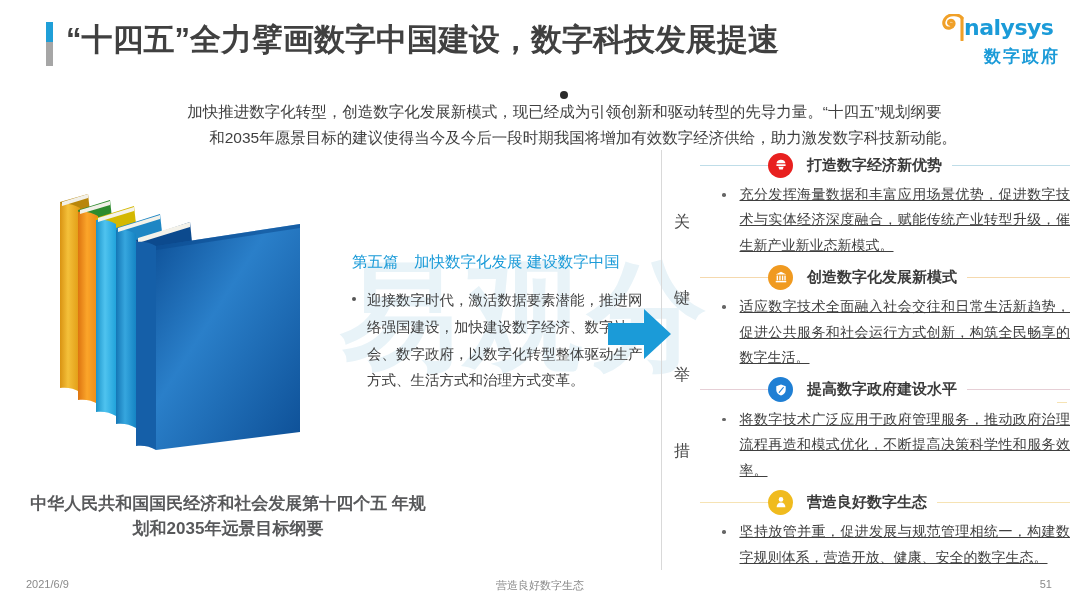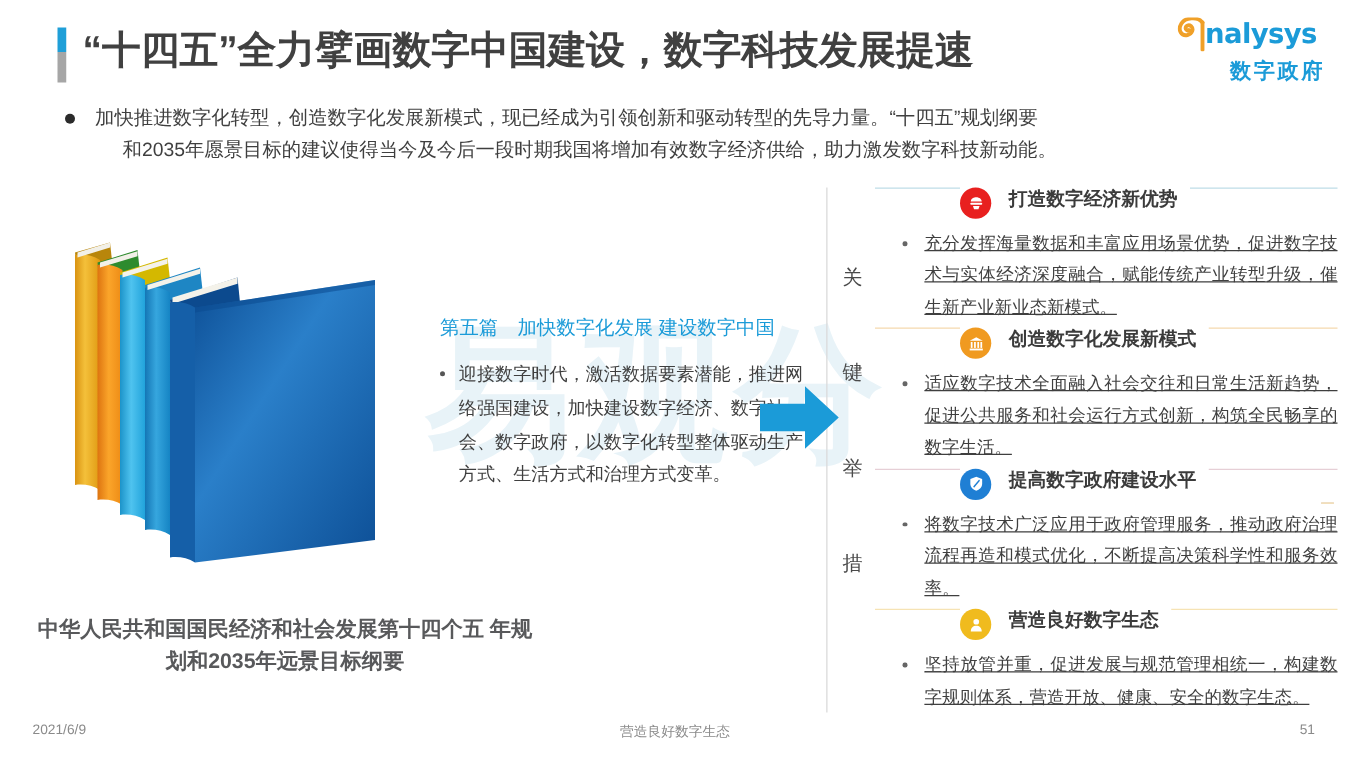--- a/index.html
+++ b/index.html
@@ -88,26 +88,27 @@
     margin-top: 3px;
     font-size: 17px;
     font-weight: bold;
     color: #1b9bd8;
     letter-spacing: 2px;
   }
 
   
   .intro {
     position: absolute;
-    left: 52px;
+    left: 72px;
     top: 82px;
     width: 1000px;
     z-index: 3;
     display: flex;
-    align-items: flex-start;
+    align-items: center;
+    flex-direction: column;
   }
   .intro-dot {
     width: 8px;
     height: 8px;
     border-radius: 50%;
     background: #2b2b2b;
     margin-top: 9px;
     margin-right: 16px;
     flex: 0 0 auto;
   }
@@ -214,20 +215,21 @@
   .panel {
     position: absolute;
     left: 700px;
     top: 150px;
     width: 370px;
     z-index: 3;
   }
   .section { margin-bottom: 4px; }
   .sec-head {
     display: flex;
+    align-items: center;
     height: 30px;
   }
   .sec-rule {
     height: 1px;
     flex: 0 0 auto;
   }
   .sec-rule.left  { width: 68px; }
   .sec-rule.mid   { width: 10px; margin-left: 5px; }
   .sec-rule.right { flex: 1 1 auto; margin-left: 10px; }
   .sec-icon {

